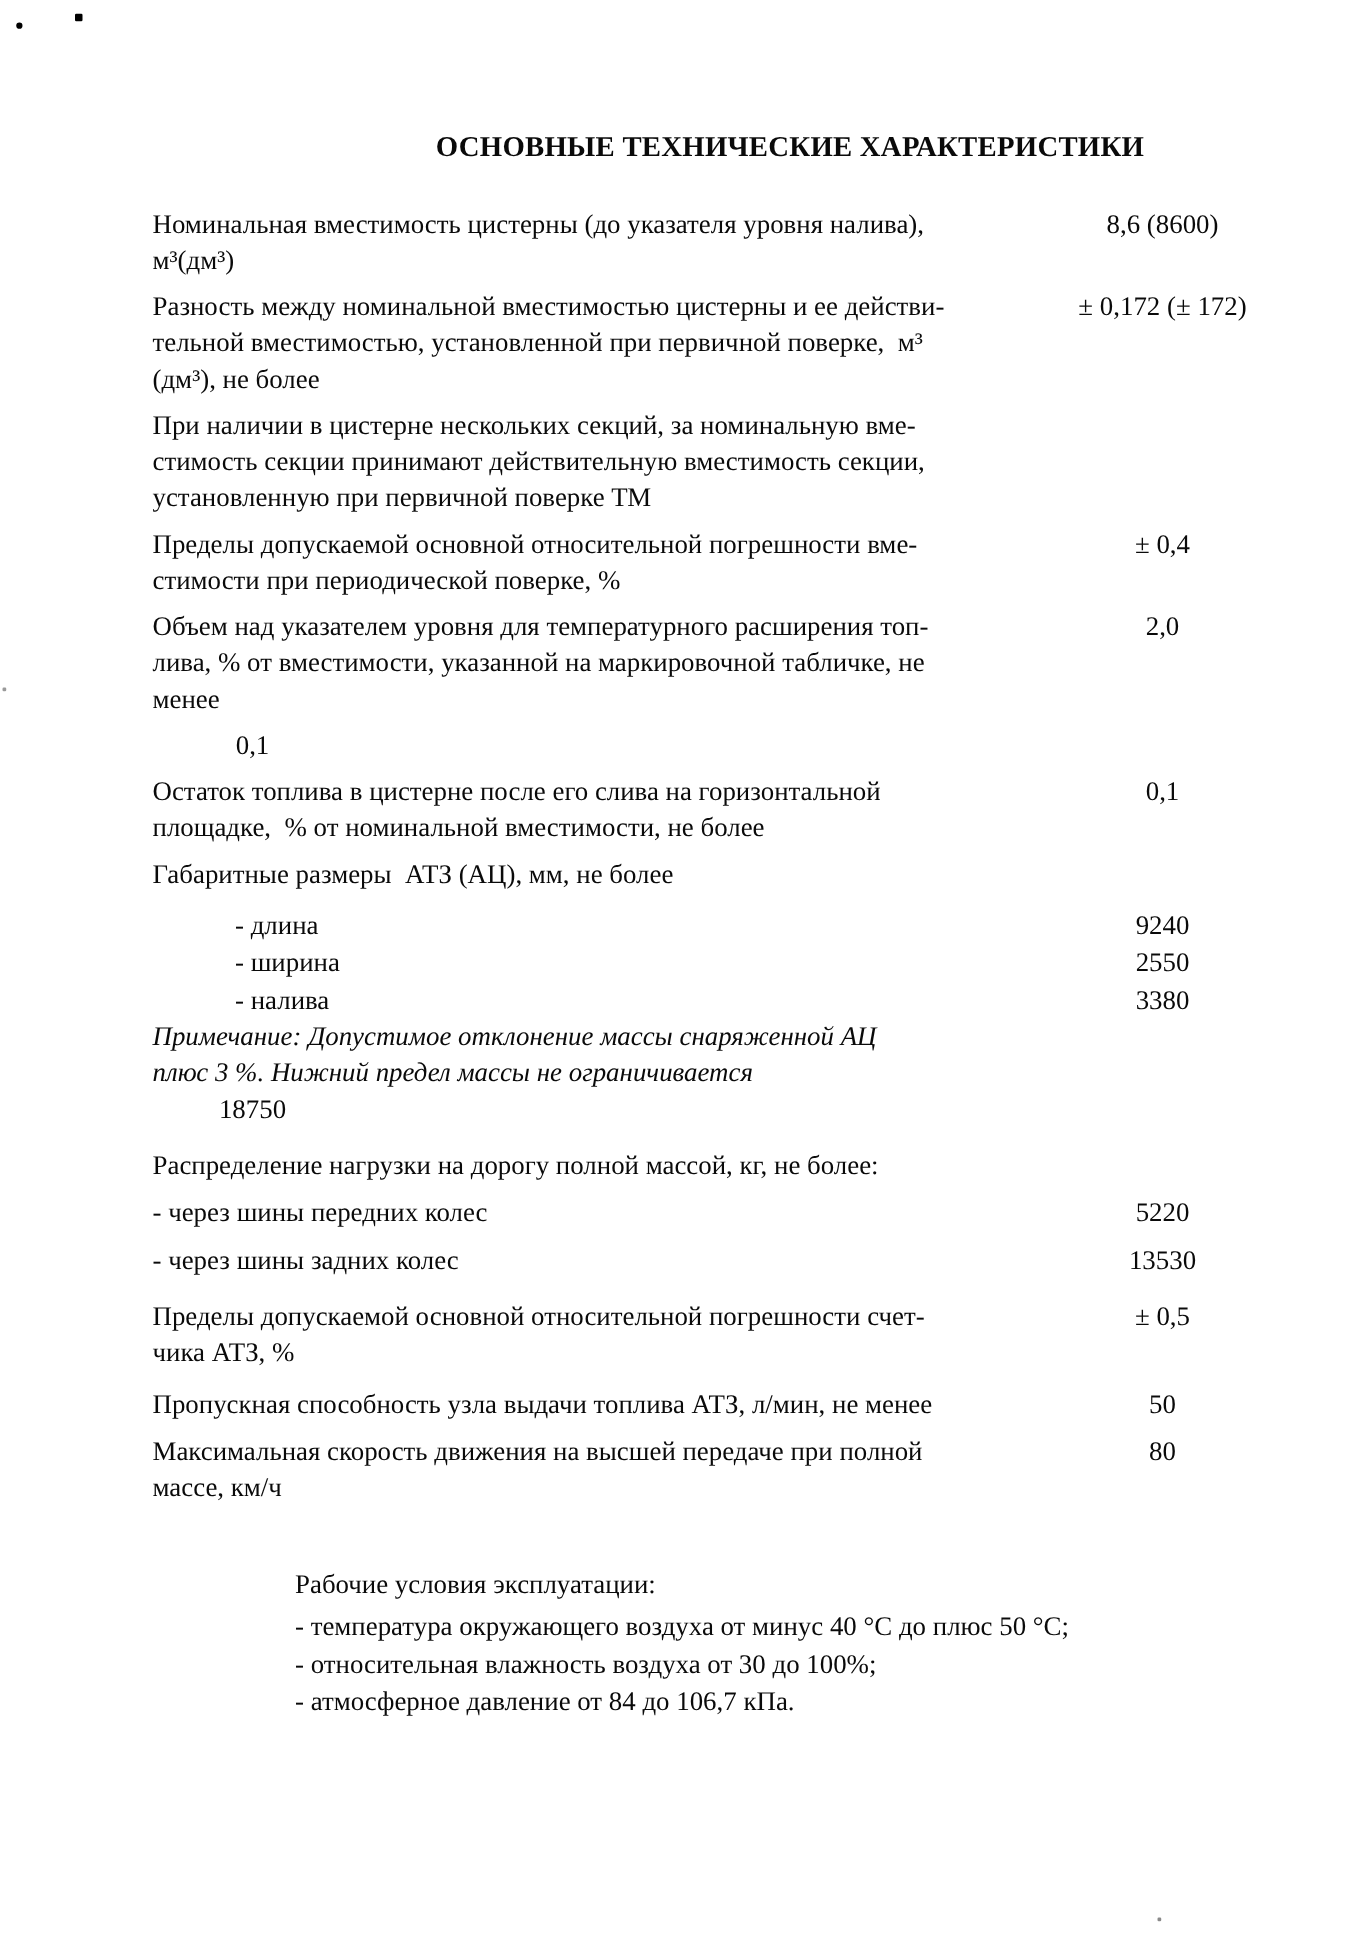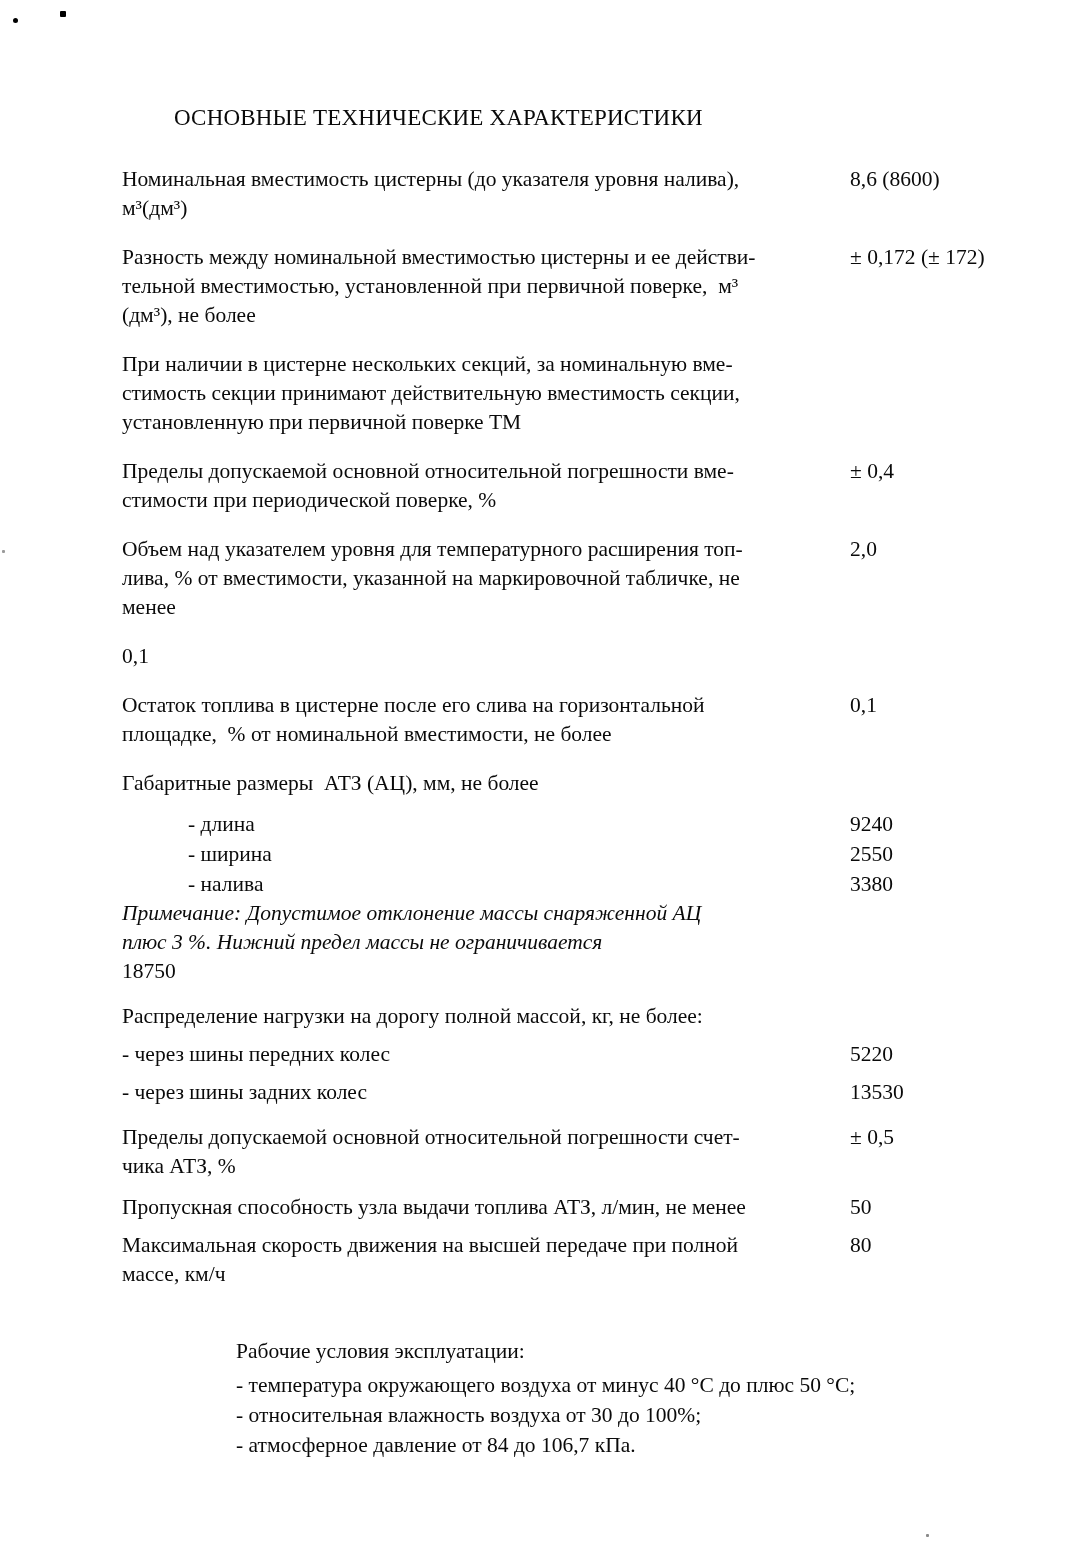--- a/index.html
+++ b/index.html
@@ -15,48 +15,48 @@
     overflow: hidden;
     padding: 104px 0 0 122px;
   }
   .speck { position: absolute; background: #000; border-radius: 1px; }
   .speck-1 { left: 13px; top: 18px; width: 5px; height: 5px; border-radius: 50%; }
   .speck-2 { left: 60px; top: 11px; width: 6px; height: 6px; }
   .speck-3 { left: 2px;  top: 550px; width: 3px; height: 3px; background: #9a9a9a; }
   .speck-4 { left: 926px; top: 1534px; width: 3px; height: 3px; background: #8a8a8a; }
 
   .title {
-    font-weight: normal;
+    font-weight: bold;
     font-size: 23px;
     line-height: 27px;
-    text-align: left;
+    text-align: center;
     padding-left: 52px;
     padding-right: 2px;
     letter-spacing: 0.2px;
     white-space: nowrap;
   }
 
   .spec-table { margin-top: 34px; width: 890px; }
-  .row { display: flex; align-items: flex-start; margin-top: 20px; }
+  .row { display: flex; align-items: flex-start; margin-top: 8px; }
   .row.g0  { margin-top: 0; }
   .row.g6  { margin-top: 1px; }
   .row.g9  { margin-top: 9px; }
   .row.g12 { margin-top: 12px; }
   .row.g16 { margin-top: 16px; }
   .label {
     width: 728px;
     line-height: 29px;
     white-space: pre-wrap;
   }
   .row.indent .label { padding-left: 66px; }
   .row.note .label { font-style: italic; }
   .value {
     width: 160px;
     line-height: 29px;
-    text-align: left;
+    text-align: center;
     white-space: pre-wrap;
   }
 
   .footer { margin-top: 48px; margin-left: 114px; }
   .footer-heading { line-height: 29px; margin-bottom: 4px; }
   .footer-item { line-height: 30px; }
 </style>
 </head>
 <body>
 

